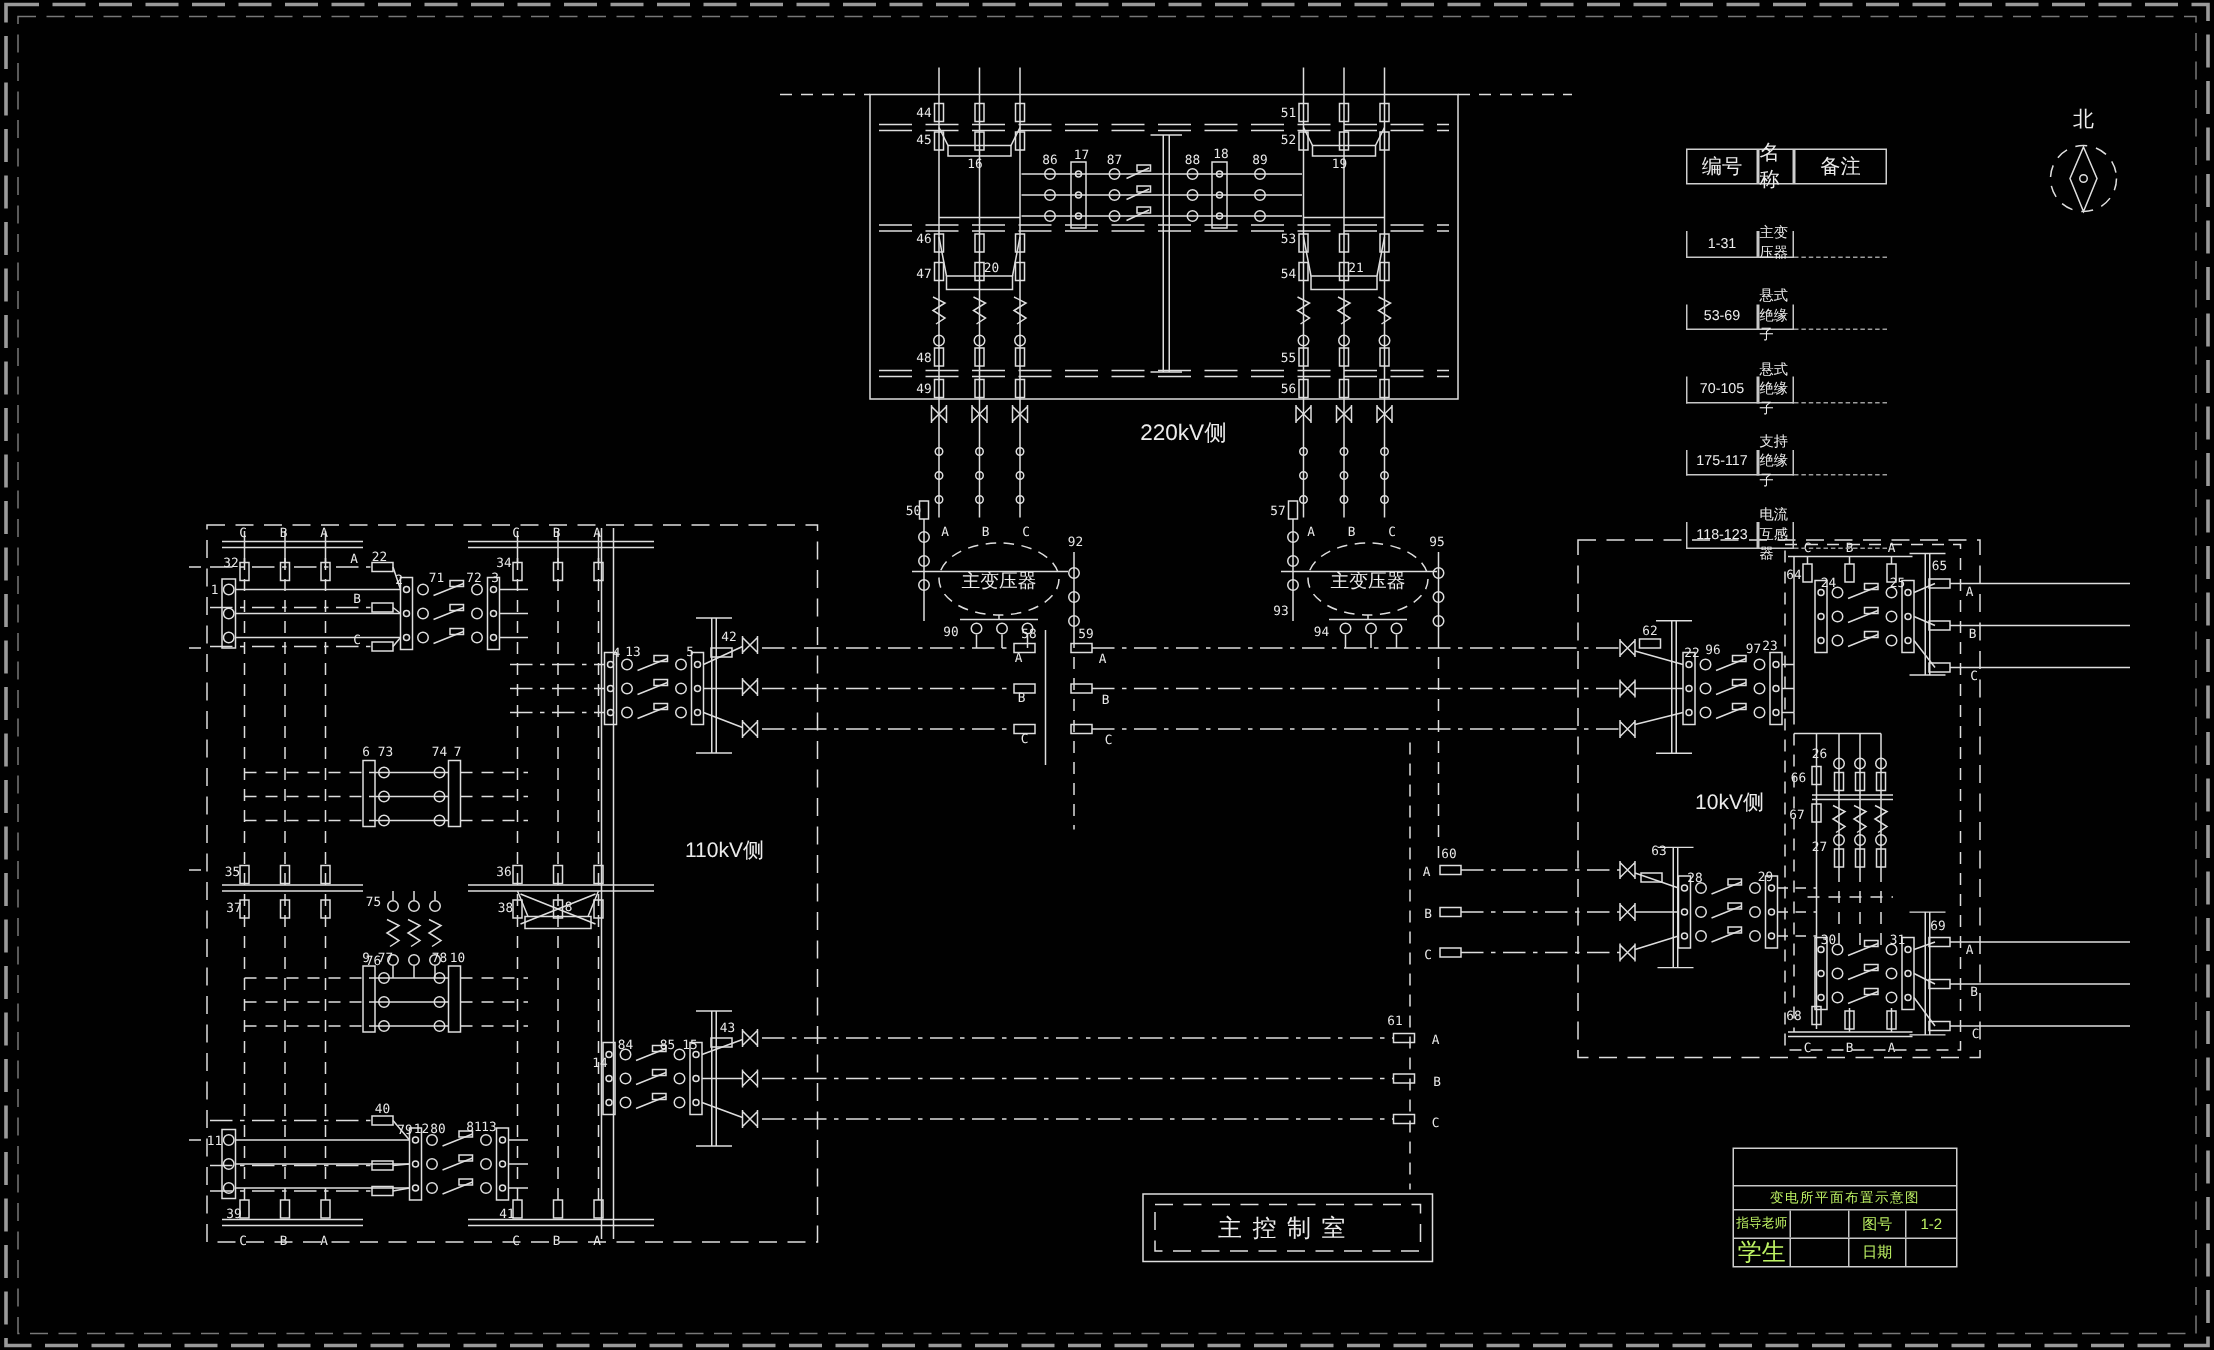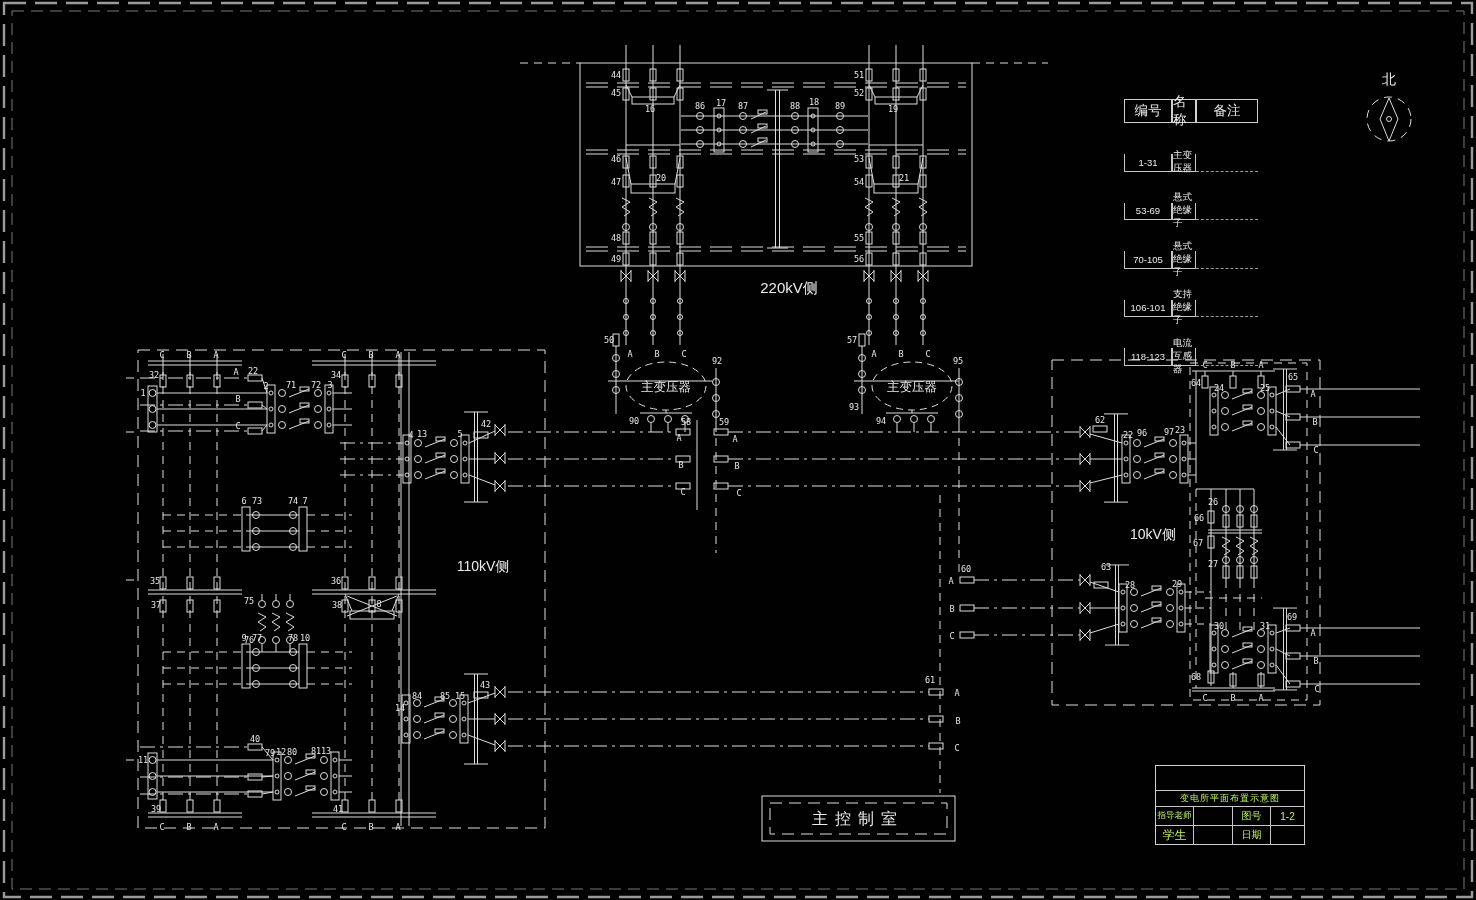--- a/index.html
+++ b/index.html
@@ -36,21 +36,21 @@
   .tb-r2{height:16px;align-items:center;justify-content:center;font-size:9px;letter-spacing:1px;}
   .tb-r3{height:19px;}
   .tb-r4{height:18px;}
   .tb-cell{box-sizing:border-box;border-right:1px solid #c7c7c7;display:flex;align-items:center;
            justify-content:center;overflow:hidden;}
   .tb-cell:last-child{border-right:none;}
   .tb-w1{width:38px;font-size:8.5px;}
   .tb-w2{width:39px;}
   .tb-w3{width:38px;font-size:10px;}
   .tb-w4{width:33px;font-size:10px;}
-  .tb-r4 .tb-w1{font-size:12px;}
+  .tb-r4 .tb-w1{font-size:16px;}
 </style>
 </head>
 <body>
 
 <div class="stage">
 <svg width="1476" height="900" viewBox="0 0 1476 900">
   <defs>
     <g id="xs">
           <path fill="none" d="M-5 -5 L5 5 M-5 5 L5 -5 M-5 -6 V6 M5 -6 V6"></path>
         </g>
@@ -558,21 +558,21 @@
       <div class="lg-c1">53-69</div>
       <div class="lg-c2">悬式绝缘子</div>
       <div class="lg-c3"></div>
     </div>
     <div class="lg-row">
       <div class="lg-c1">70-105</div>
       <div class="lg-c2">悬式绝缘子</div>
       <div class="lg-c3"></div>
     </div>
     <div class="lg-row">
-      <div class="lg-c1">106-101</div>
+      <div class="lg-c1">175-117</div>
       <div class="lg-c2">支持绝缘子</div>
       <div class="lg-c3"></div>
     </div>
     <div class="lg-row">
       <div class="lg-c1">118-123</div>
       <div class="lg-c2">电流互感器</div>
       <div class="lg-c3"></div>
     </div>
   </div>
 

